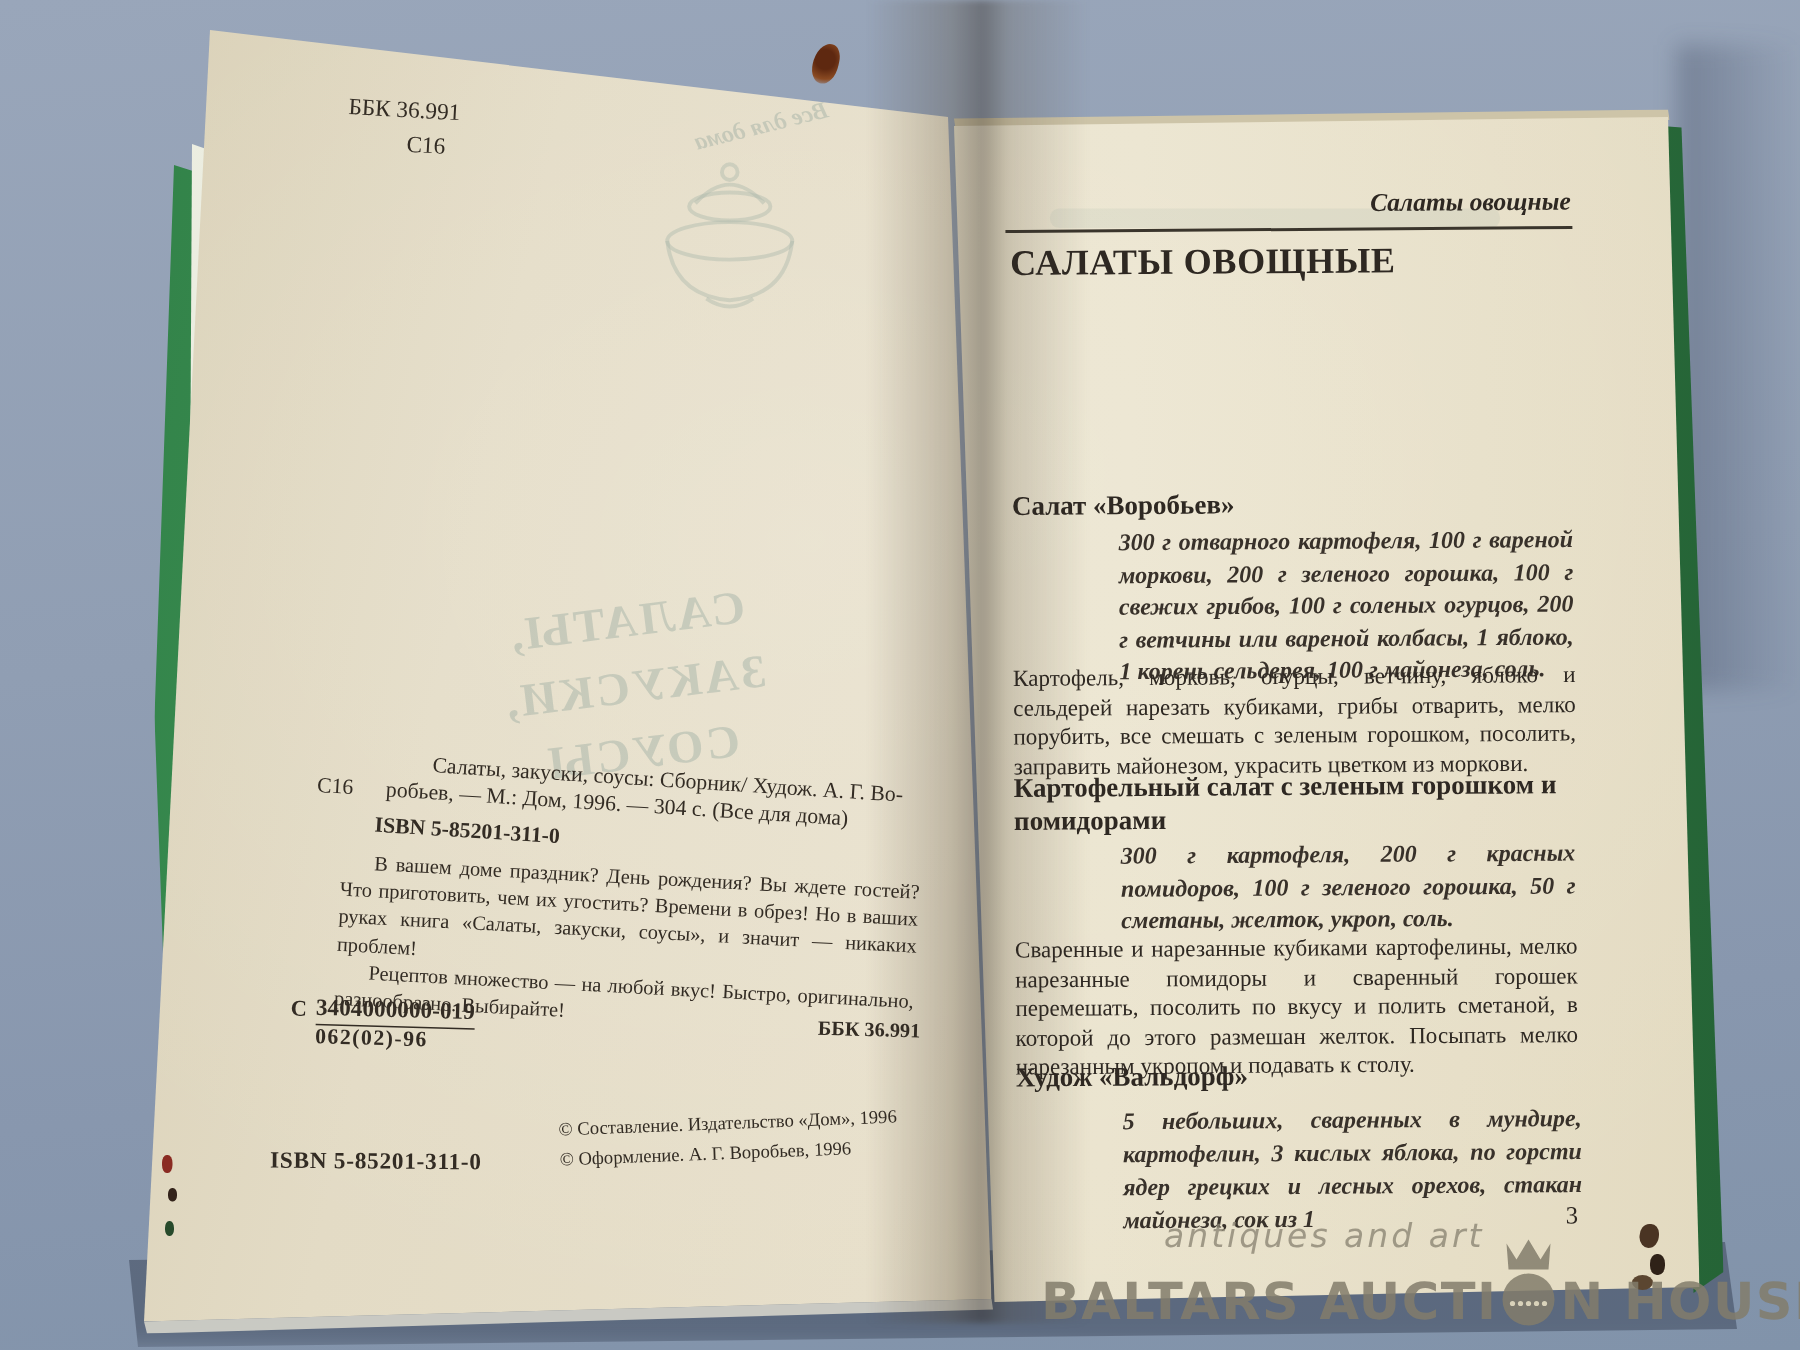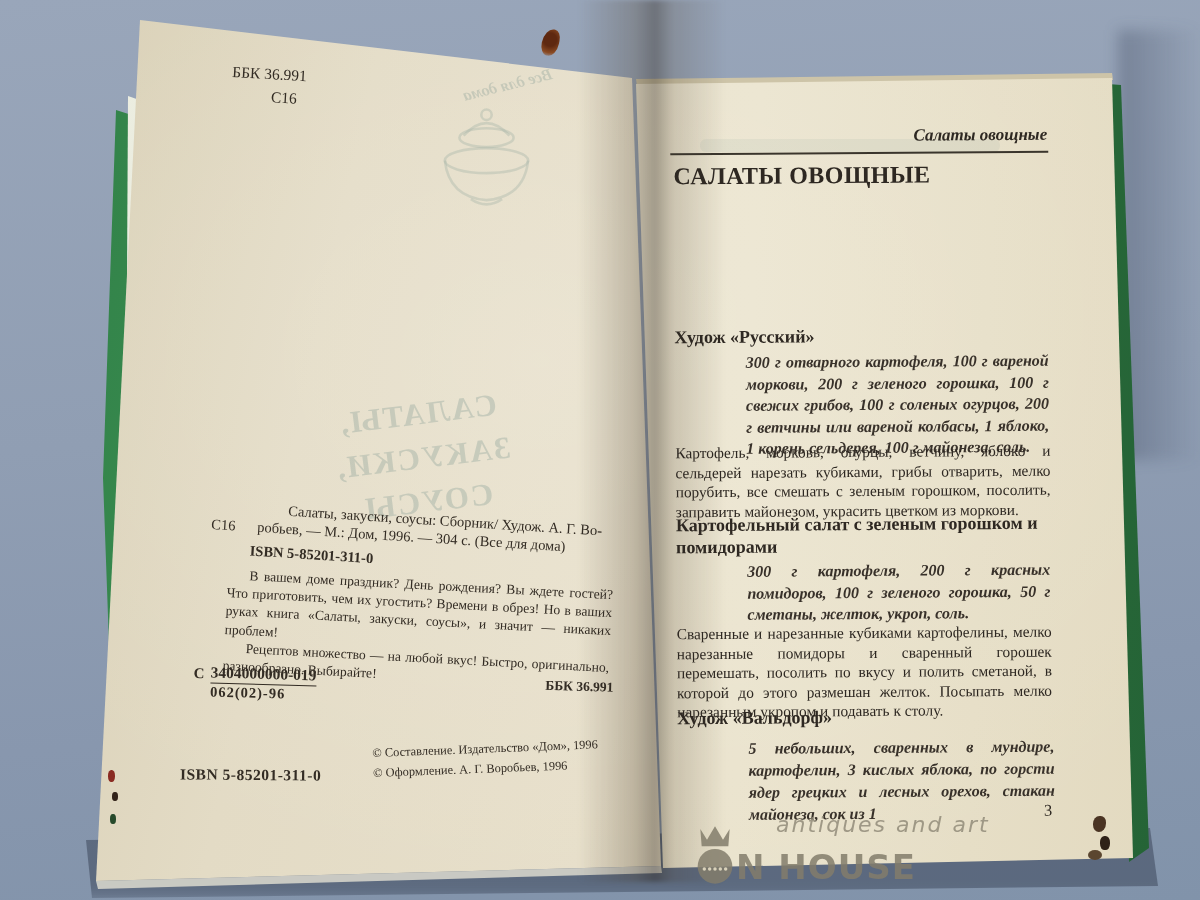--- a/index.html
+++ b/index.html
@@ -181,21 +181,21 @@
       <div>© Составление. Издательство «Дом», 1996</div>
       <div>© Оформление. А. Г. Воробьев, 1996</div>
     </div>
   </div>
 
   <div class="right-content rp">
     <div class="abs running-head">Салаты овощные</div>
     <div class="abs head-rule"></div>
     <div class="abs chapter-title">САЛАТЫ ОВОЩНЫЕ</div>
 
-    <div class="abs recipe-title rt1">Худож «Русский»</div>
+    <div class="abs recipe-title rt1">Салат «Воробьев»</div>
     <div class="abs ingredients ri1">300 г отварного картофеля, 100 г вареной моркови, 200 г зеленого горошка, 100 г свежих грибов, 100 г соленых огурцов, 200 г ветчины или вареной колбасы, 1 яблоко, 1 корень сельдерея, 100 г майонеза, соль.</div>
     <div class="abs method rm1">Картофель, морковь, огурцы, ветчину, яблоко и сельдерей нарезать кубиками, грибы отварить, мелко порубить, все смешать с зеленым горошком, посолить, заправить майонезом, украсить цветком из моркови.</div>
 
     <div class="abs recipe-title rt2">Картофельный салат с зеленым горошком и помидорами</div>
     <div class="abs ingredients ri2">300 г картофеля, 200 г красных помидоров, 100 г зеленого горошка, 50 г сметаны, желток, укроп, соль.</div>
     <div class="abs method rm2">Сваренные и нарезанные кубиками картофелины, мелко нарезанные помидоры и сваренный горошек перемешать, посолить по вкусу и полить сметаной, в которой до этого размешан желток. Посыпать мелко нарезанным укропом и подавать к столу.</div>
 
     <div class="abs recipe-title rt3">Худож «Вальдорф»</div>
     <div class="abs ingredients ri3">5 небольших, сваренных в мундире, картофелин, 3 кислых яблока, по горсти ядер грецких и лесных орехов, стакан майонеза, сок из 1</div>
 
@@ -206,20 +206,21 @@
   <div class="abs fleck f1"></div>
   <div class="abs fleck f2"></div>
   <div class="abs fleck f3"></div>
   <div class="abs c1"></div>
   <div class="abs c2"></div>
   <div class="abs c3"></div>
 
   <div class="abs watermark">
     <div class="wm-script">antiques and art</div>
     <div class="wm-brand">
+      <span>BALTARS AUCTI</span>
       <span class="wm-logo">
         <svg width="40" height="62" viewBox="0 0 60 92" fill="rgba(131,125,107,.85)">
           <path d="M8 4 L18 20 L30 0 L42 20 L52 4 L50 30 L10 30 Z"></path>
           <circle cx="30" cy="60" r="26"></circle>
           <circle cx="14" cy="64" r="2.6" fill="#d9d2ba"></circle>
           <circle cx="22" cy="64" r="2.6" fill="#d9d2ba"></circle>
           <circle cx="30" cy="64" r="2.6" fill="#d9d2ba"></circle>
           <circle cx="38" cy="64" r="2.6" fill="#d9d2ba"></circle>
           <circle cx="46" cy="64" r="2.6" fill="#d9d2ba"></circle>
         </svg>

